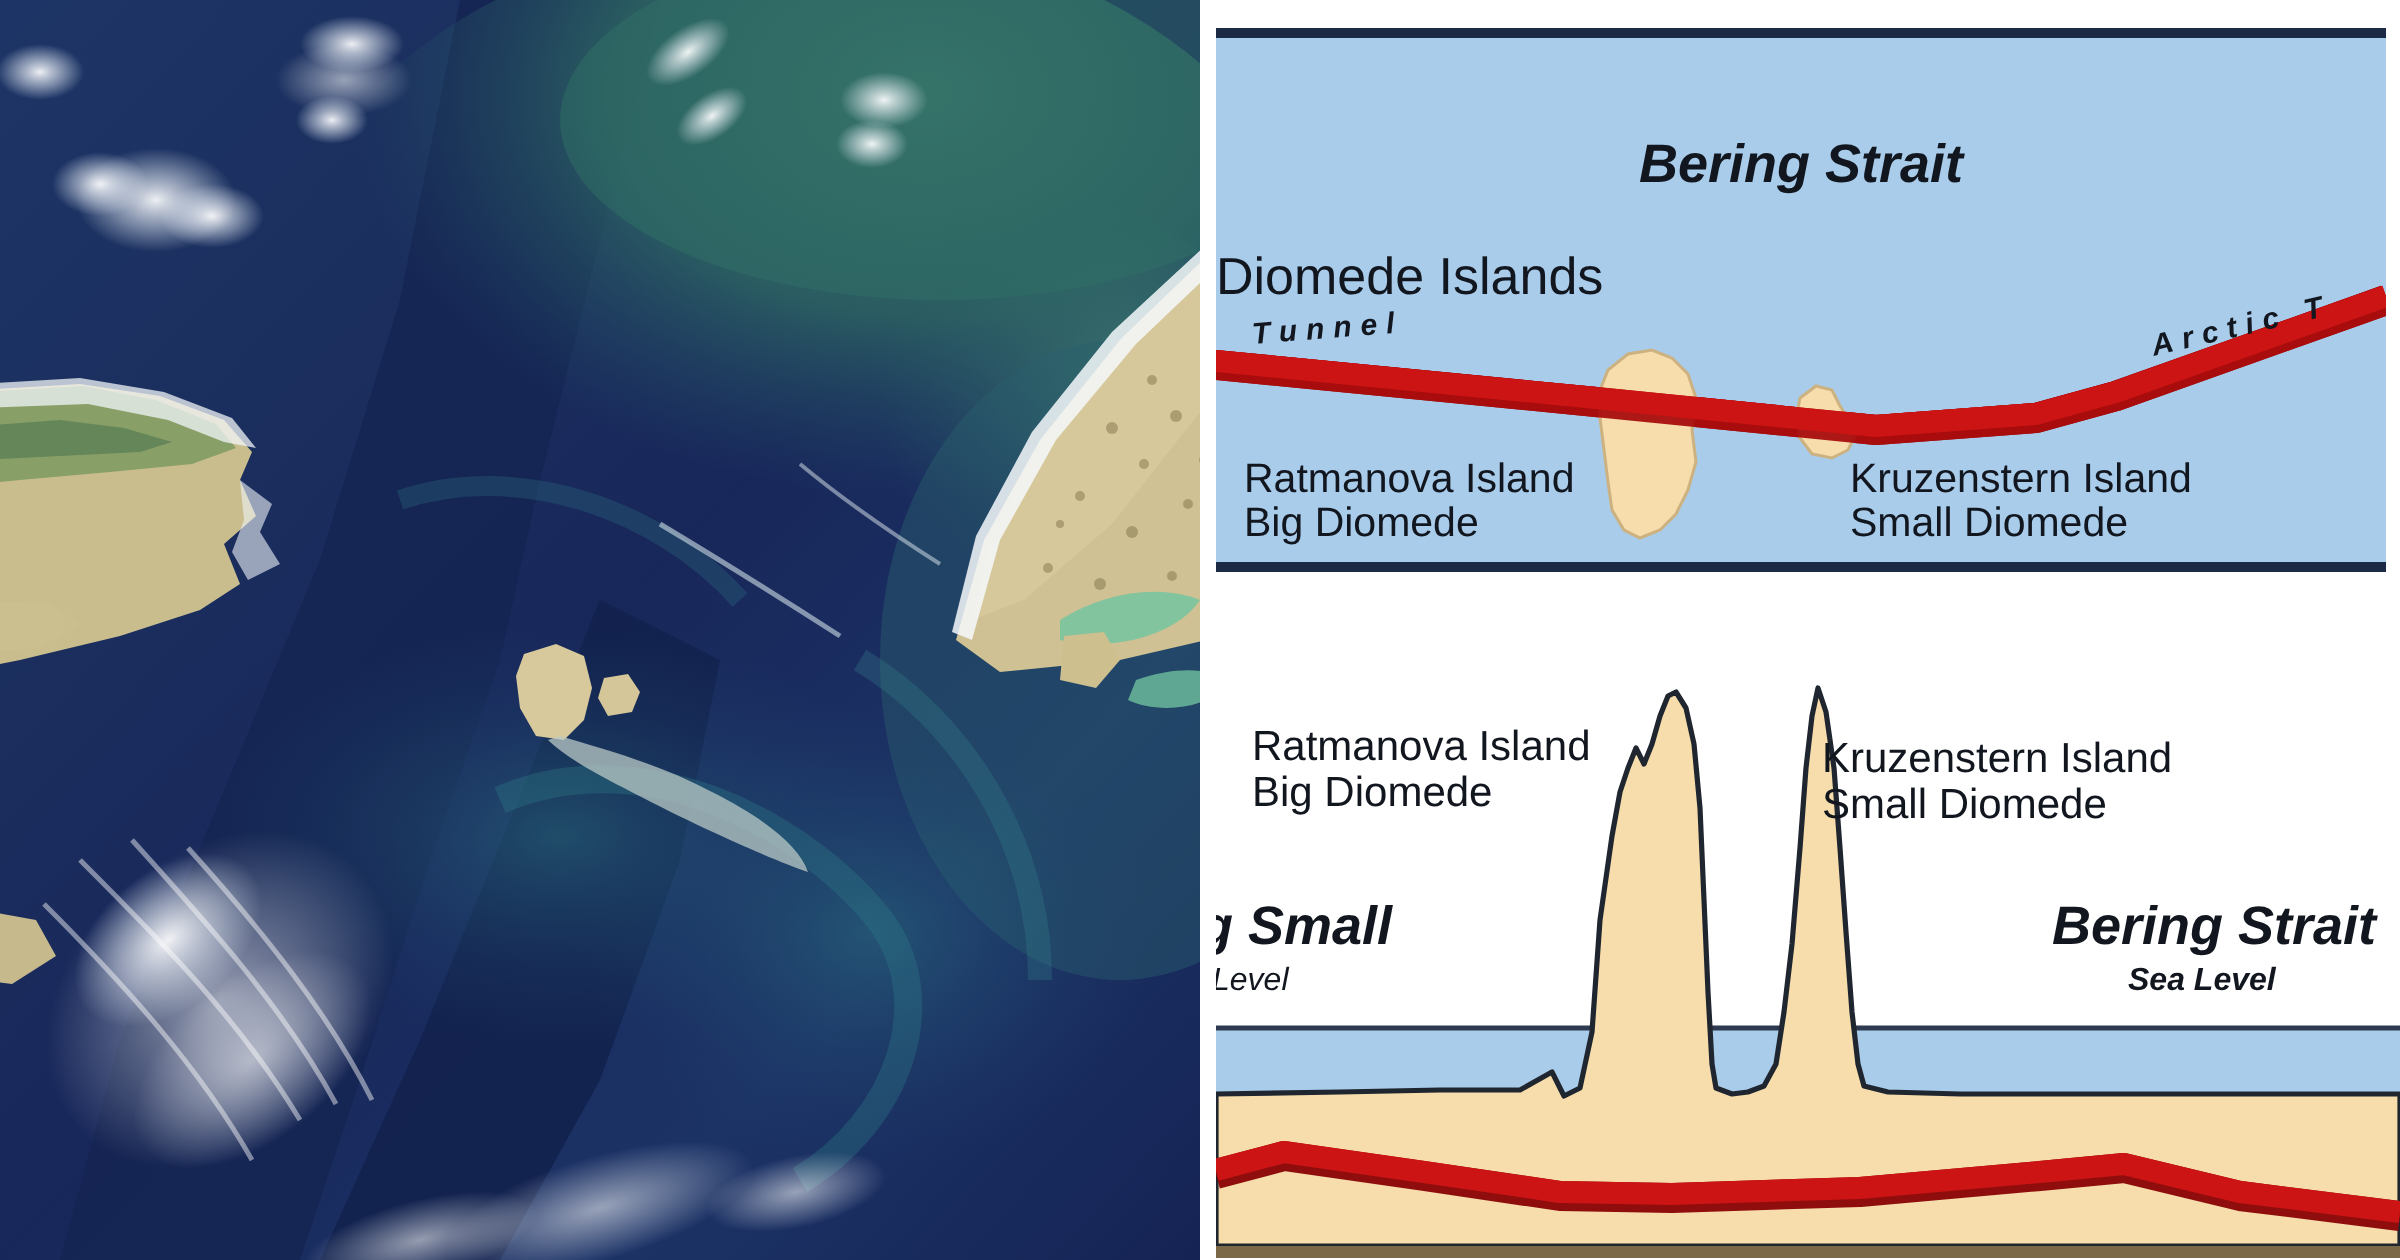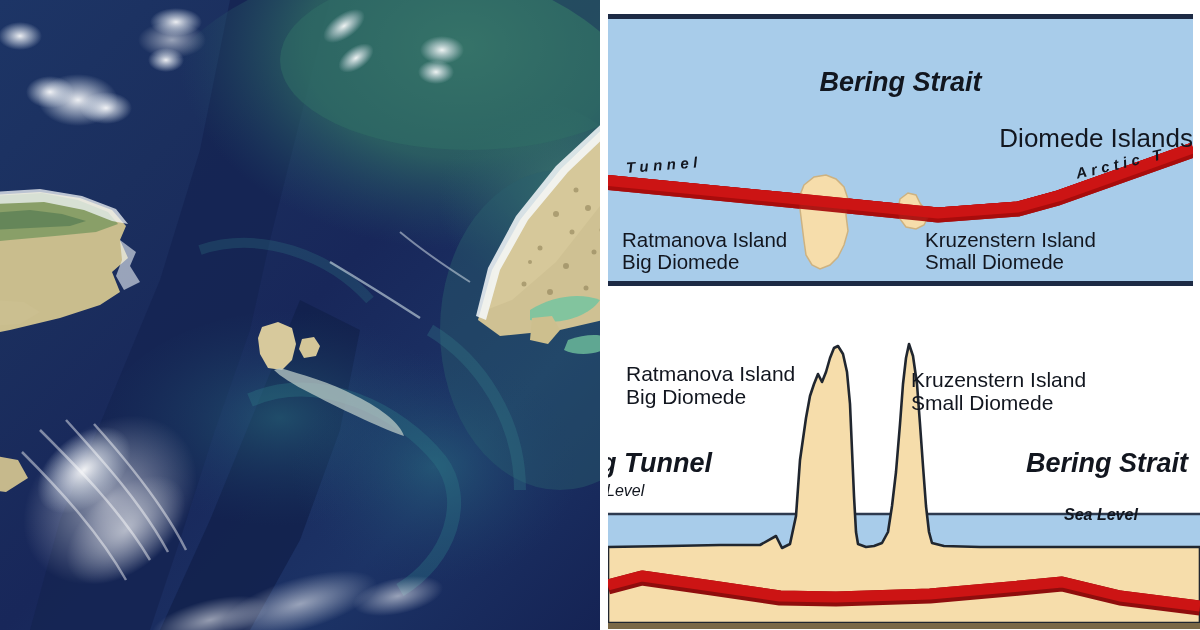--- a/index.html
+++ b/index.html
@@ -37,21 +37,21 @@
 
   .map-title{
     position:absolute;left:0;right:0;top:48px;
     text-align:center;
     font-size:27px;font-weight:bold;font-style:italic;
     color:#12161f;letter-spacing:0px;
     white-space:nowrap;
   }
   .map-subtitle{
     position:absolute;left:0;right:0;top:104px;
-    text-align:right;
+    text-align:left;
     font-size:26px;font-weight:normal;color:#12161f;
     white-space:nowrap;
   }
   .lbl-tunnel{
     position:absolute;left:18px;top:140px;
     font-size:15px;font-weight:bold;font-style:italic;
     letter-spacing:4.5px;color:#12161f;
     transform:rotate(-4.5deg);transform-origin:left center;
     white-space:nowrap;
   }
@@ -100,21 +100,20 @@
   }
   .bs-right{
     position:absolute;left:418px;top:148px;
     font-size:27px;font-weight:bold;font-style:italic;color:#12161f;
     white-space:nowrap;
   }
   .sl-right{
     position:absolute;left:456px;top:182px;
     font-size:16px;font-weight:bold;font-style:italic;color:#12161f;
     white-space:nowrap;
-    margin-top:24px;
   }
 </style>
 </head>
 <body>
 
 <div class="page">
 
   <div class="sat">
     <svg viewBox="0 0 600 630" preserveAspectRatio="none">
       <defs>
@@ -310,21 +309,21 @@
       <div class="lbl-rat-xs">
         <div>Ratmanova Island</div>
         <div>Big Diomede</div>
       </div>
 
       <div class="lbl-kruz-xs">
         <div>Kruzenstern Island</div>
         <div>Small Diomede</div>
       </div>
 
-      <div class="bs-left">g Tunnel</div>
+      <div class="bs-left">g Small</div>
       <div class="sl-left">Level</div>
 
       <div class="bs-right">Bering Strait</div>
       <div class="sl-right">Sea Level</div>
     </div>
 
   </div>
 </div>
 
 </body></html>

